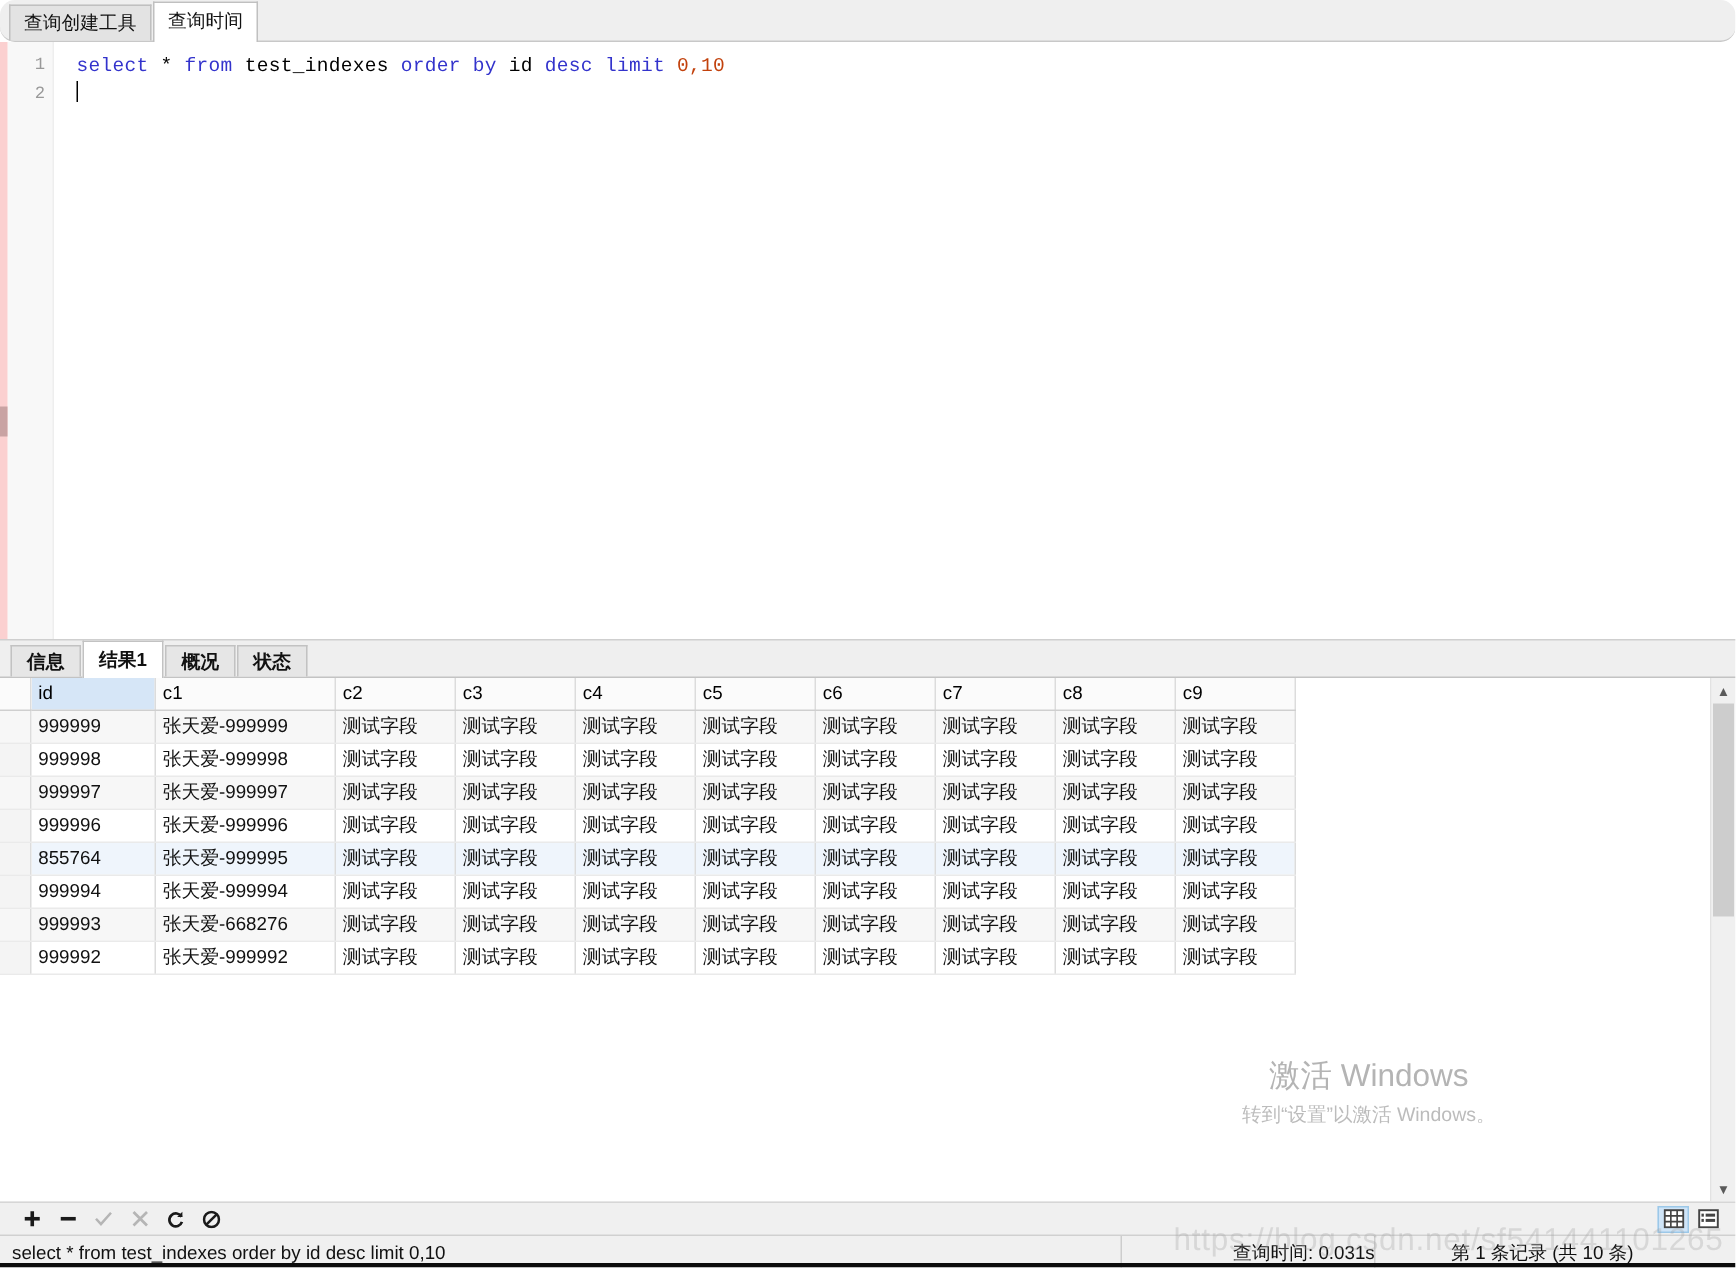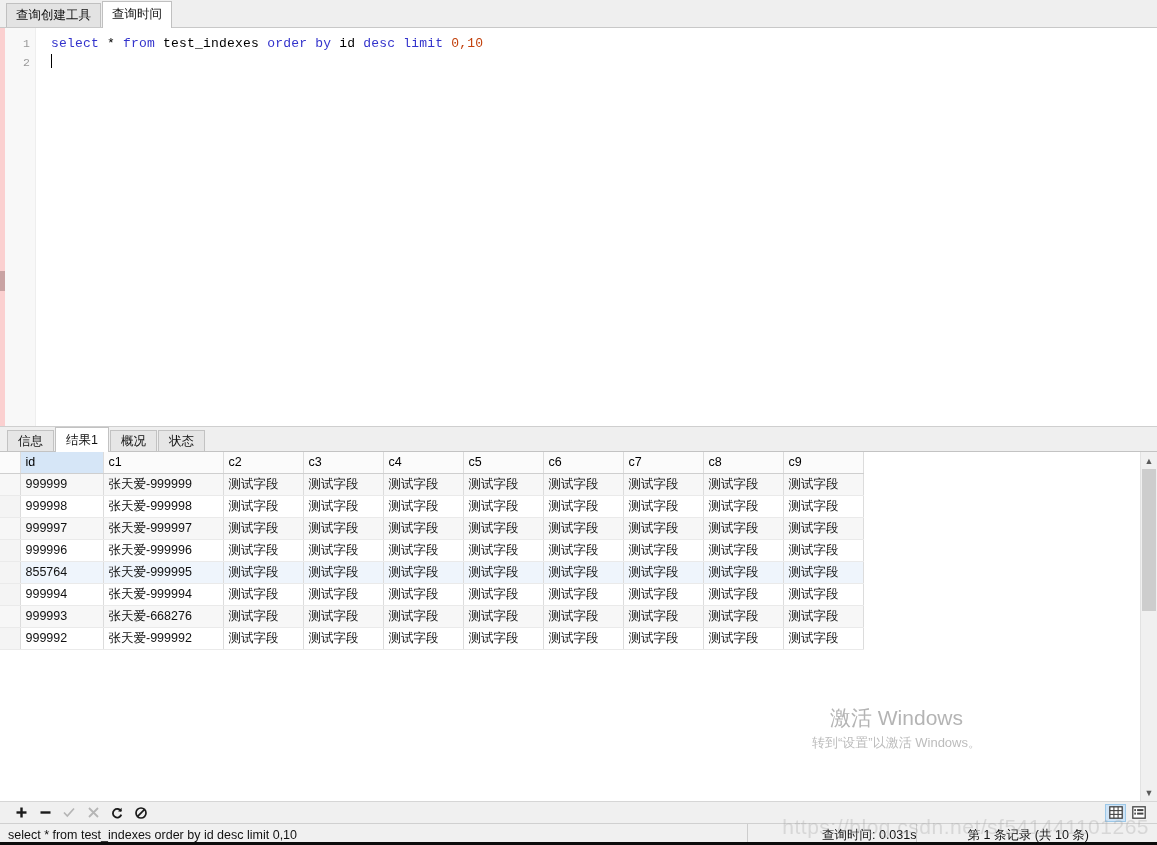--- a/index.html
+++ b/index.html
@@ -25,20 +25,21 @@
   .top-tabstrip {
     height: 28px;
     background: #efefef;
     border-bottom: 1px solid #c8c8c8;
     display: flex;
     align-items: flex-end;
     padding-left: 6px;
     flex: 0 0 28px;
     position: relative;
     z-index: 4;
+    border-radius: 10px;
   }
   .top-tab {
     height: 24px;
     line-height: 22px;
     padding: 0 9px;
     font-size: 12.5px;
     background: #e3e3e3;
     border: 1px solid #c0c0c0;
     border-bottom: none;
     margin-right: 1px;
@@ -132,20 +133,21 @@
     line-height: 20px;
     padding: 0 10px;
     font-size: 12.5px;
     background: #e6e6e6;
     border: 1px solid #c2c2c2;
     border-bottom: none;
     margin-right: 1px;
     color: #111;
     cursor: default;
     white-space: nowrap;
+    font-weight: bold;
   }
   .result-tab.active {
     background: #ffffff;
     height: 25px;
     line-height: 24px;
     margin-bottom: -1px;
     position: relative;
     z-index: 2;
   }
 
@@ -232,21 +234,21 @@
   .vs-track { flex: 1 1 auto; position: relative; background: #f0f0f0; }
   .vs-thumb {
     position: absolute; left: 1px; right: 1px; top: 0;
     height: 45%;
     background: #cdcdcd;
   }
 
   
   .watermark {
     position: absolute;
-    right: 176px; bottom: 48px;
+    right: 160px; bottom: 48px;
     text-align: center;
     color: #b9b9b9;
     user-select: none;
     pointer-events: none;
     z-index: 5;
   }
   .wm-title { font-size: 21px; line-height: 26px; color: #b4b4b4; }
   .wm-sub   { font-size: 13px; line-height: 20px; color: #bcbcbc; margin-top: 2px; }
 
   

